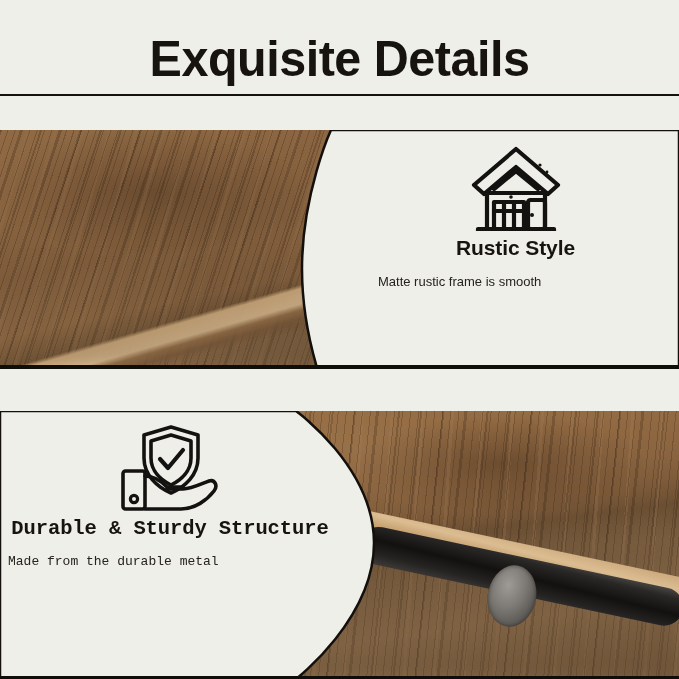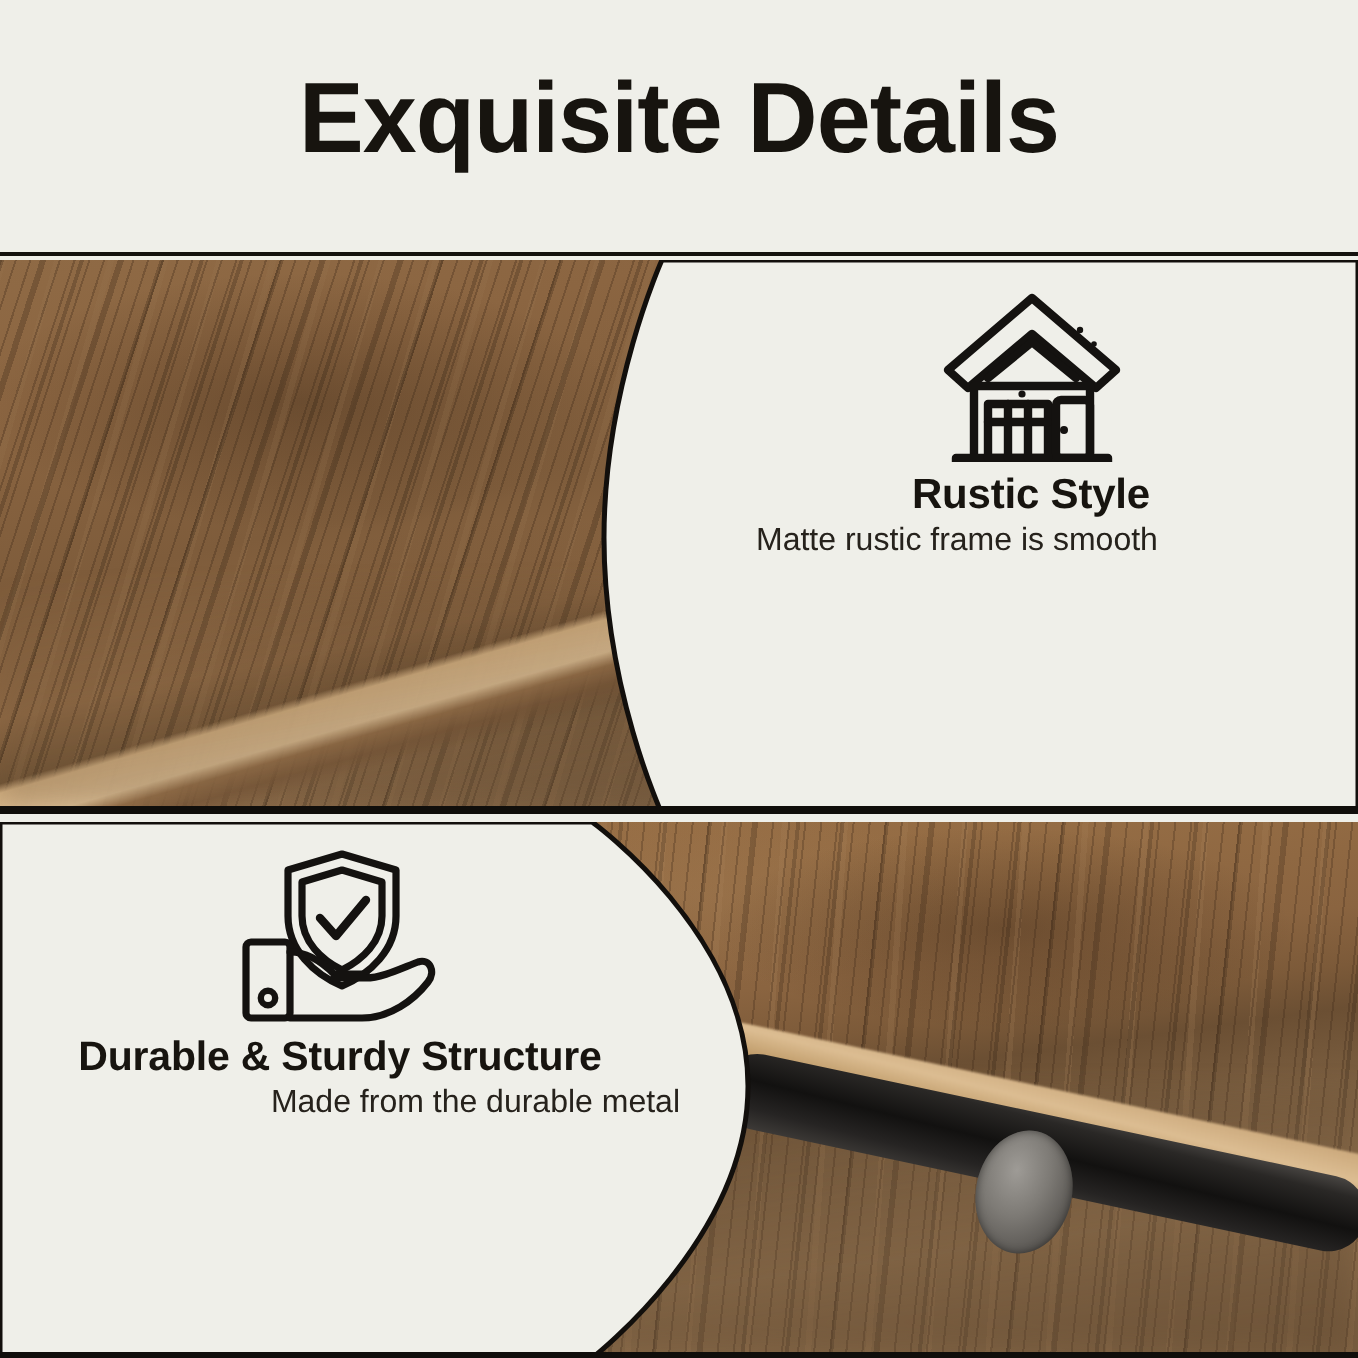--- a/index.html
+++ b/index.html
@@ -14,40 +14,40 @@
   #page {
     position:relative;
     width:679px; height:679px;
     background:#efefe9;
     overflow:hidden;
   }
 
   
   #header {
     position:absolute; left:0; top:0;
-    width:679px; height:128px;
+    width:679px; height:96px;
     background:#efefe9;
     border-bottom:2px solid #15120e;
   }
   #page-title {
     position:absolute;
     left:0; right:0; top:30px;
     text-align:center;
     font-size:50px;
     font-weight:bold;
     letter-spacing:-0.5px;
     color:#17140f;
     font-family:"Liberation Sans", sans-serif;
     transform:scaleX(0.97);
   }
 
   
   #panel-top {
     position:absolute; left:0; top:130px;
-    width:679px; height:277px;
+    width:679px; height:239px;
     overflow:hidden;
     background:#84cc16;
     border-bottom:4px solid #100e0b;
   }
 
   
   .wood-top {
     position:absolute; inset:0;
     background:
       
@@ -169,21 +169,21 @@
   }
 
   .card-bot {
     position:absolute; left:0; top:0;
     width:679px; height:268px;
   }
   .card-bot svg { display:block; width:679px; height:268px; }
 
   .bot-content {
     position:absolute; left:0; top:0;
-    width:340px; height:268px;
+    width:340px; height:268px;font-family:Liberation Mono, monospace;
   }
 
   
   .feature {
     position:absolute;
     width:100%;
   }
   .feature-icon {
     display:flex;
     justify-content:center;
@@ -193,34 +193,35 @@
   .feature-icon svg { display:block; }
   .feature-heading {
     text-align:center;
     font-size:21px;
     font-weight:bold;
     color:#17140f;
     letter-spacing:-0.1px;
     margin-top:2px;
   }
   .feature-body {
-    font-size:16px;
+    font-size:13px;
     line-height:1.42;
     color:#26221c;
+    margin-top:13px;
   }
 
   
   #feature-rustic { left:0; top:12px; }
   #feature-rustic .feature-heading { font-size:21px; }
   #feature-rustic .feature-body { padding-left:26px; }
 
   
   #feature-durable { left:0; top:12px; }
   #feature-durable .feature-heading { font-size:20.5px; }
-  #feature-durable .feature-body { padding-left:30px; text-align:right; }
+  #feature-durable .feature-body { padding-left:8px; text-align:left; }
 </style>
 </head>
 <body>
 
 <div id="page">
 
   <div id="header">
     <div id="page-title">Exquisite Details</div>
   </div>
 

